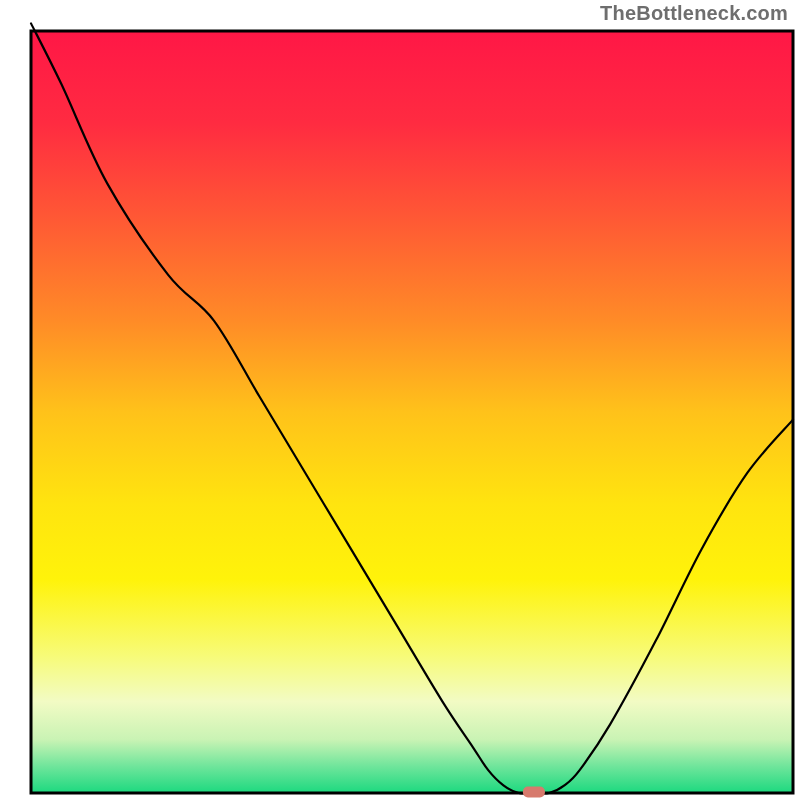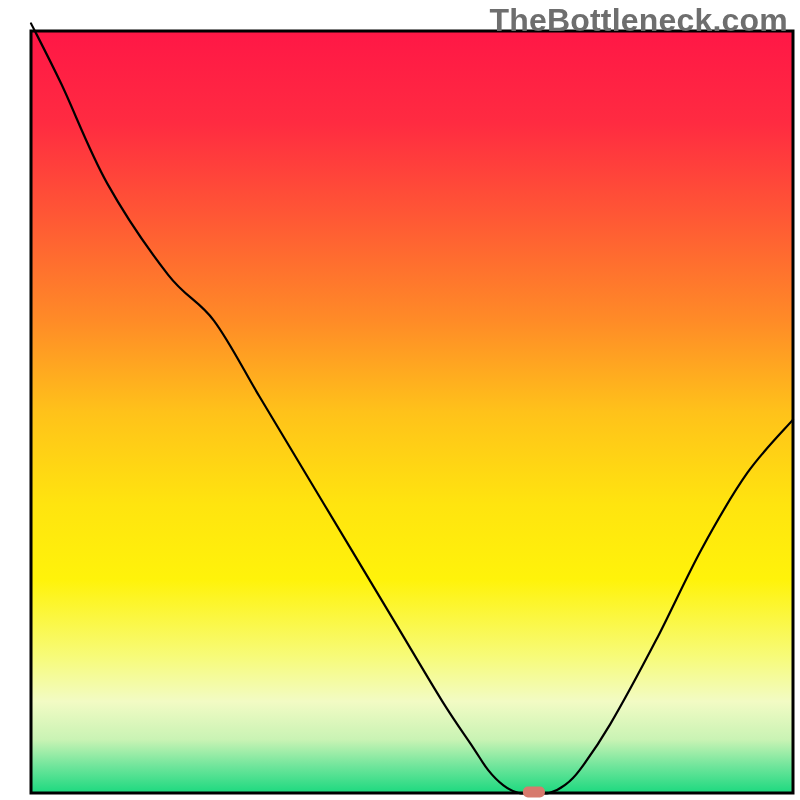--- a/index.html
+++ b/index.html
@@ -12,21 +12,21 @@
   }
   .chart-container {
     position: relative;
     width: 800px;
     height: 800px;
   }
   .watermark {
     position: absolute;
     top: 2px;
     right: 12px;
-    font-size: 32px;
+    font-size: 20px;
     font-weight: bold;
     color: #6e6e6e;
     letter-spacing: 0.2px;
     z-index: 10;
   }
   svg {
     display: block;
   }
 </style>
 </head>

